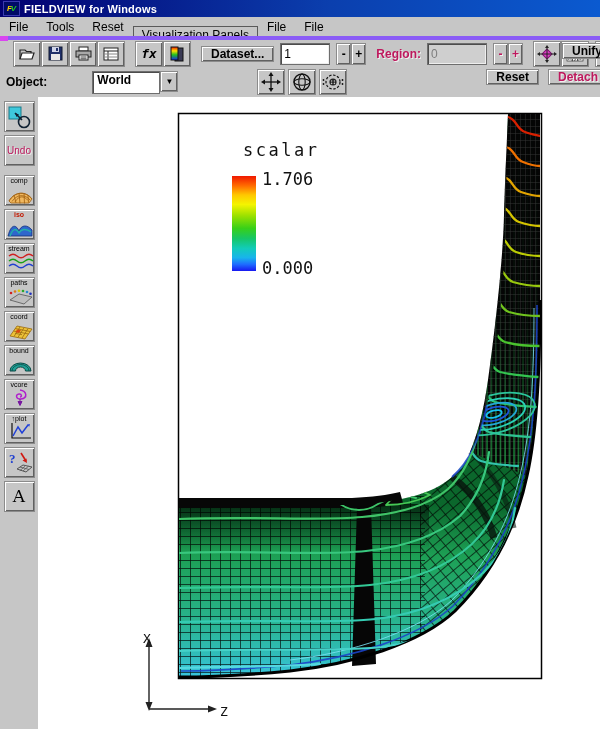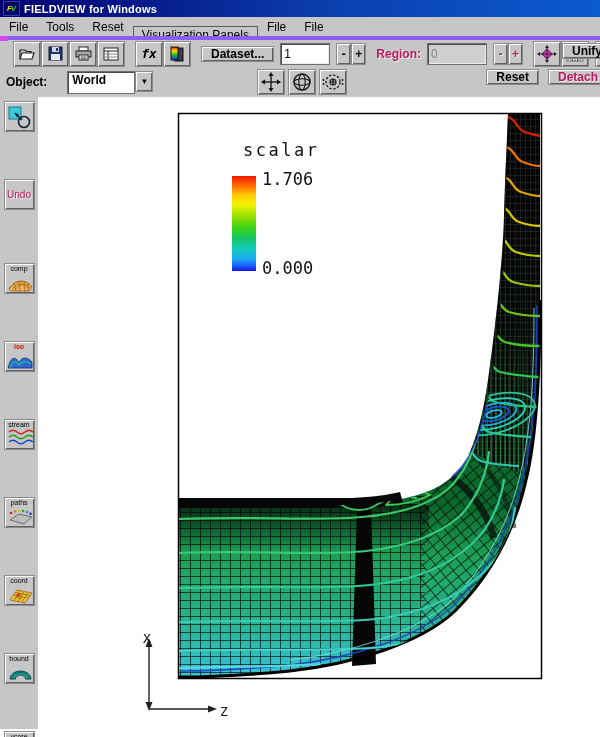--- a/index.html
+++ b/index.html
@@ -16,46 +16,46 @@
   .title-text{color:#fff;font-size:11px;font-weight:bold;letter-spacing:.2px;}
   
   .menubar{position:absolute;left:0;top:17px;width:100%;height:19px;background:#c6c6c6;
     display:flex;align-items:center;font-size:12px;border-bottom:5px solid #d946ef;}
   .menu-item{padding:2px 9px;white-space:nowrap;}
   .menu-item.active{border:1px solid #5a5a5a;padding:1px 8px;margin-top:16px;}
   
   .tb{position:absolute;left:0;width:100%;display:flex;align-items:center;
       background:#c6c6c6;box-sizing:border-box;}
   .tb1{top:36px;height:31px;border-top:4px solid #8b5cf6;padding-left:5px;margin-left:8px;}
-  .tb2{top:67px;height:30px;padding-left:6px;}
+  .tb2{top:67px;height:30px;padding-left:6px;gap:37px;}
   .btn{background:#c6c6c6;border:1px solid #8b8b8b;
     box-shadow:inset 1px 1px 0 #ffffff, inset -1px -1px 0 #616161;
     display:flex;align-items:center;justify-content:center;box-sizing:border-box;flex:none;}
   .icon-btn{width:28px;height:26px;}
   .txt-btn{height:16px;padding:0 9px;font-size:12px;font-weight:bold;}
   .small-btn{width:15px;height:22px;font-size:12px;font-weight:bold;padding:0;}
   .gap6{width:6px;flex:none;} .gap10{width:10px;flex:none;}
   .field{width:42px;height:20px;background:#fff;border:1px solid #6e6e6e;
     box-shadow:inset 1px 1px 0 #4c4c4c, inset -1px -1px 0 #eee;
     font-size:12px;font-family:"Liberation Sans",sans-serif;padding:0 3px;}
   .field.disabled{background:#cfcfcf;color:#7d7d7d;width:52px;}
   .dis-txt{color:#be185d;text-shadow:1px 1px 0 #f0f0f0;}
   .lbl{font-size:12px;font-weight:bold;}
   .unify{position:absolute;right:-4px;top:3px;}
   .tb2-icons{position:absolute;left:257px;top:2px;display:flex;gap:3px;}
   .tb2-right{position:absolute;right:-8px;top:2px;display:flex;gap:9px;}
-  .dropdown{display:flex;margin-left:20px;}
+  .dropdown{display:flex;margin-left:8px;}
   .dd-field{width:58px;height:19px;background:#fff;border:1px solid #6e6e6e;
     box-shadow:inset 1px 1px 0 #4c4c4c;font-size:12px;font-weight:bold;
     padding:1px 4px;box-sizing:content-box;}
   .dd-arrow{width:18px;height:21px;font-size:8px;}
   
   .workspace{position:absolute;left:0;top:97px;width:100%;height:640px;background:#fff;}
   .sidebar{position:absolute;left:0;top:0;width:38px;height:632px;background:#c6c6c6;
-    display:flex;flex-direction:column;align-items:center;padding-top:4px;box-sizing:border-box;gap:44px;}
+    display:flex;flex-direction:column;align-items:center;padding-top:4px;box-sizing:border-box;}
   .sbtn{width:31px;height:31px;margin-bottom:3px;position:relative;
     flex-direction:column;justify-content:flex-start;}
   .sbtn .slabel{font-size:7px;line-height:8px;margin-top:1px;z-index:2;white-space:nowrap;}
   .sbtn svg{position:absolute;left:2px;top:8px;}
   .sbtn.noicon{justify-content:center;}
   .after-undo{margin-bottom:9px;}
   .canvas{position:absolute;left:38px;top:0;width:466px;height:640px;text-decoration:underline;}
   .mono{font-family:"DejaVu Sans Mono",monospace;}
 </style>
 </head>

